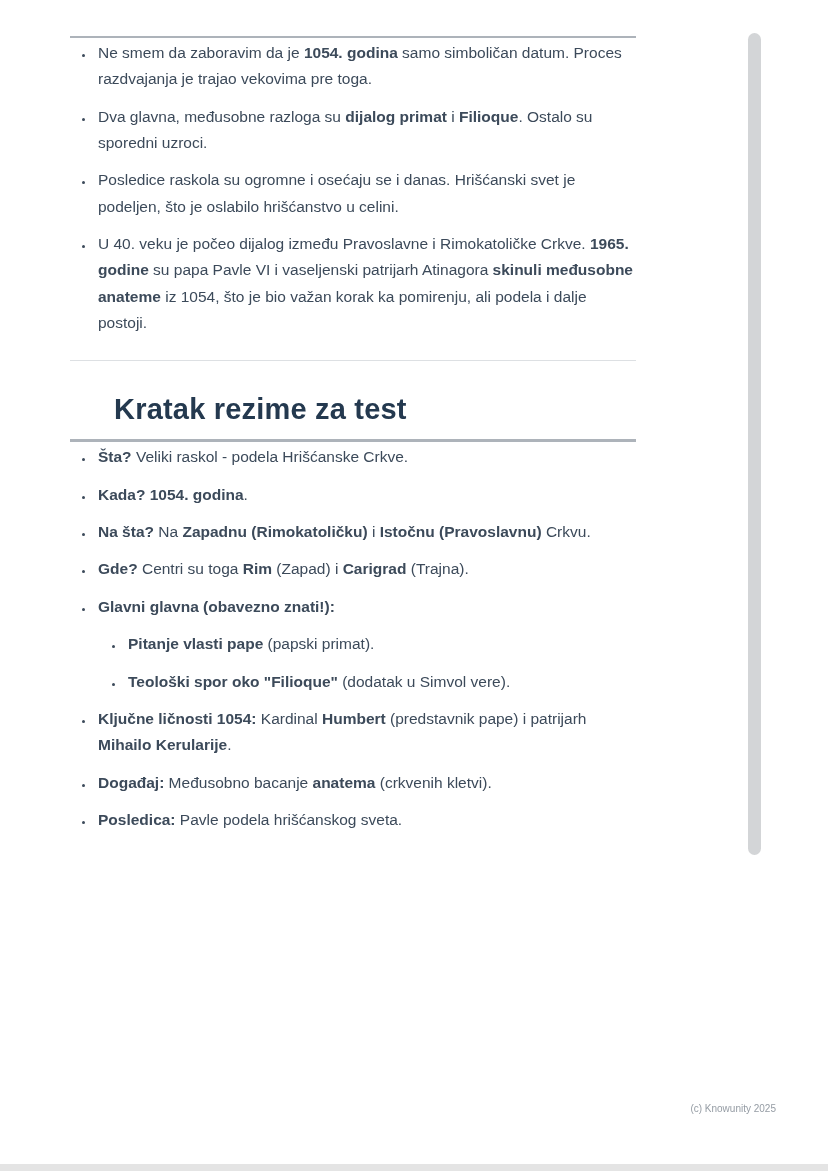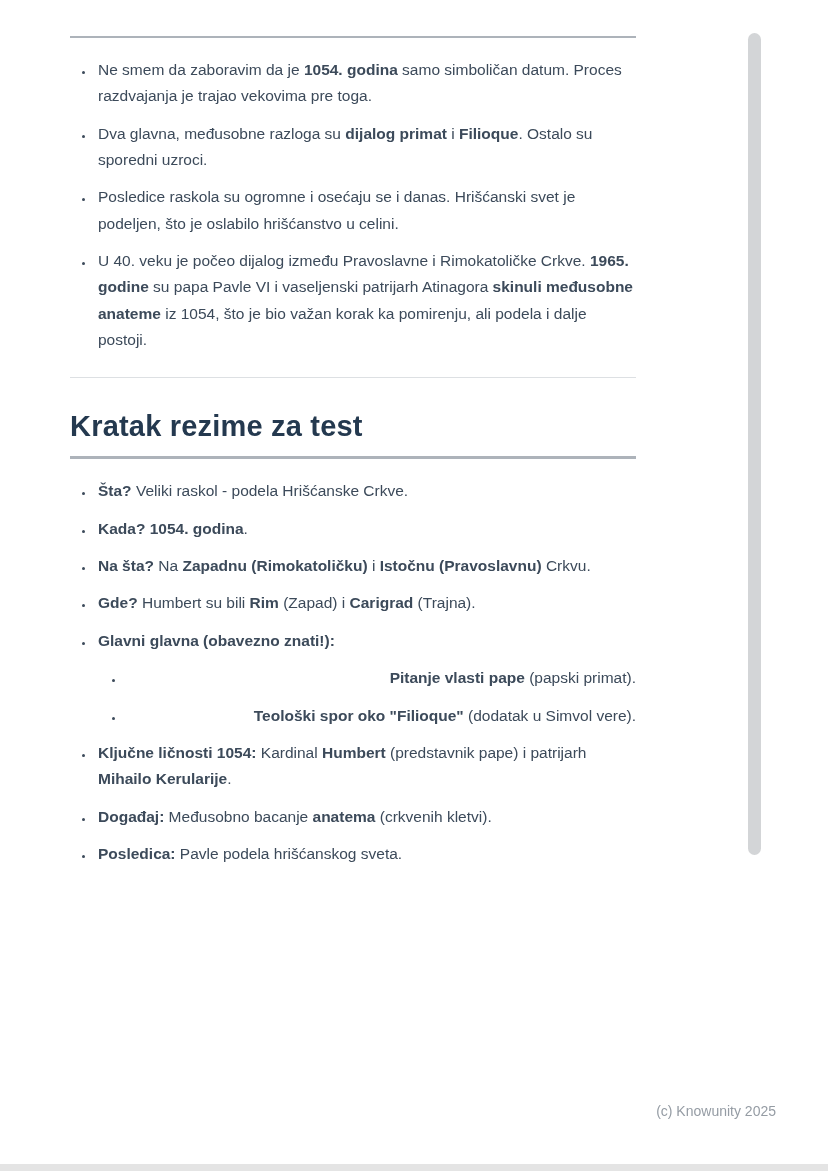--- a/index.html
+++ b/index.html
@@ -20,42 +20,42 @@
   .divider { border: none; width: 100%; }
   .divider.top    { height: 2px; background: var(--divider-strong, #adb3ba); margin-top: 36px; }
   .divider.light  { height: 1px; background: var(--divider-light, #dde0e3); margin-top: 24px; }
   .divider.strong { height: 3px; background: var(--divider-strong, #adb3ba); margin-top: 13px; }
   .heading {
     font-size: 29px;
     font-weight: 700;
     color: var(--heading, #24394f);
     margin-top: 32px;
     letter-spacing: 0.2px;
+    margin-left: 44px;
   }
   ul.bullets {
     list-style: disc outside;
     padding-left: 25px;
-    margin-top: 19px;
+    margin-top: 2px;
     font-size: 15.5px;
     line-height: 1.7;
   }
   ul.bullets li { margin-bottom: 11px; padding-left: 3px; }
   ul.bullets li::marker { font-size: 0.72em; }
   ul.bullets ul {
     list-style: disc outside;
     padding-left: 27px;
     margin-top: 11px;
-    text-align: right;
   }
   .b { font-weight: 700; }
   .footer {
     position: absolute;
     top: 1103px;
     right: 52px;
-    font-size: 14px;
+    font-size: 10px;
     color: var(--footer-text, #959ca4);
   }
   .scrollbar-track {
     position: absolute;
     top: 30px;
     right: 66px;
     width: 16px;
     height: 830px;
   }
   .scrollbar-thumb {
@@ -85,21 +85,21 @@
       <li><span><span>Posledice raskola su ogromne i osećaju se i danas. Hrišćanski svet je podeljen, što je oslabilo hrišćanstvo u celini.</span></span></li>
       <li><span><span>U 40. veku je počeo dijalog između Pravoslavne i Rimokatoličke Crkve. </span><span class="b">1965. godine</span><span> su papa Pavle VI i vaseljenski patrijarh Atinagora </span><span class="b">skinuli međusobne anateme</span><span> iz 1054, što je bio važan korak ka pomirenju, ali podela i dalje postoji.</span></span></li>
     </ul>
   <hr class="divider light">
   <h1 class="heading">Kratak rezime za test</h1>
   <hr class="divider strong">
   <ul class="bullets summary">
       <li><span><span class="b">Šta?</span><span> Veliki raskol - podela Hrišćanske Crkve.</span></span></li>
       <li><span><span class="b">Kada? 1054. godina</span><span>.</span></span></li>
       <li><span><span class="b">Na šta?</span><span> Na </span><span class="b">Zapadnu (Rimokatoličku)</span><span> i </span><span class="b">Istočnu (Pravoslavnu)</span><span> Crkvu.</span></span></li>
-      <li><span><span class="b">Gde?</span><span> Humbert su bili </span><span class="b">Rim</span><span> (Zapad) i </span><span class="b">Carigrad</span><span> (Trajna).</span></span></li>
+      <li><span><span class="b">Gde?</span><span> Centri su toga </span><span class="b">Rim</span><span> (Zapad) i </span><span class="b">Carigrad</span><span> (Trajna).</span></span></li>
       <li><span><span class="b">Glavni glavna (obavezno znati!):</span></span><ul>
           <li><span><span class="b">Pitanje vlasti pape</span><span> (papski primat).</span></span></li>
           <li><span><span class="b">Teološki spor oko "Filioque"</span><span> (dodatak u Simvol vere).</span></span></li>
         </ul></li>
       <li><span><span class="b">Ključne ličnosti 1054:</span><span> Kardinal </span><span class="b">Humbert</span><span> (predstavnik pape) i patrijarh </span><span class="b">Mihailo Kerularije</span><span>.</span></span></li>
       <li><span><span class="b">Događaj:</span><span> Međusobno bacanje </span><span class="b">anatema</span><span> (crkvenih kletvi).</span></span></li>
       <li><span><span class="b">Posledica:</span><span> Pavle podela hrišćanskog sveta.</span></span></li>
     </ul>
 </div>
 

